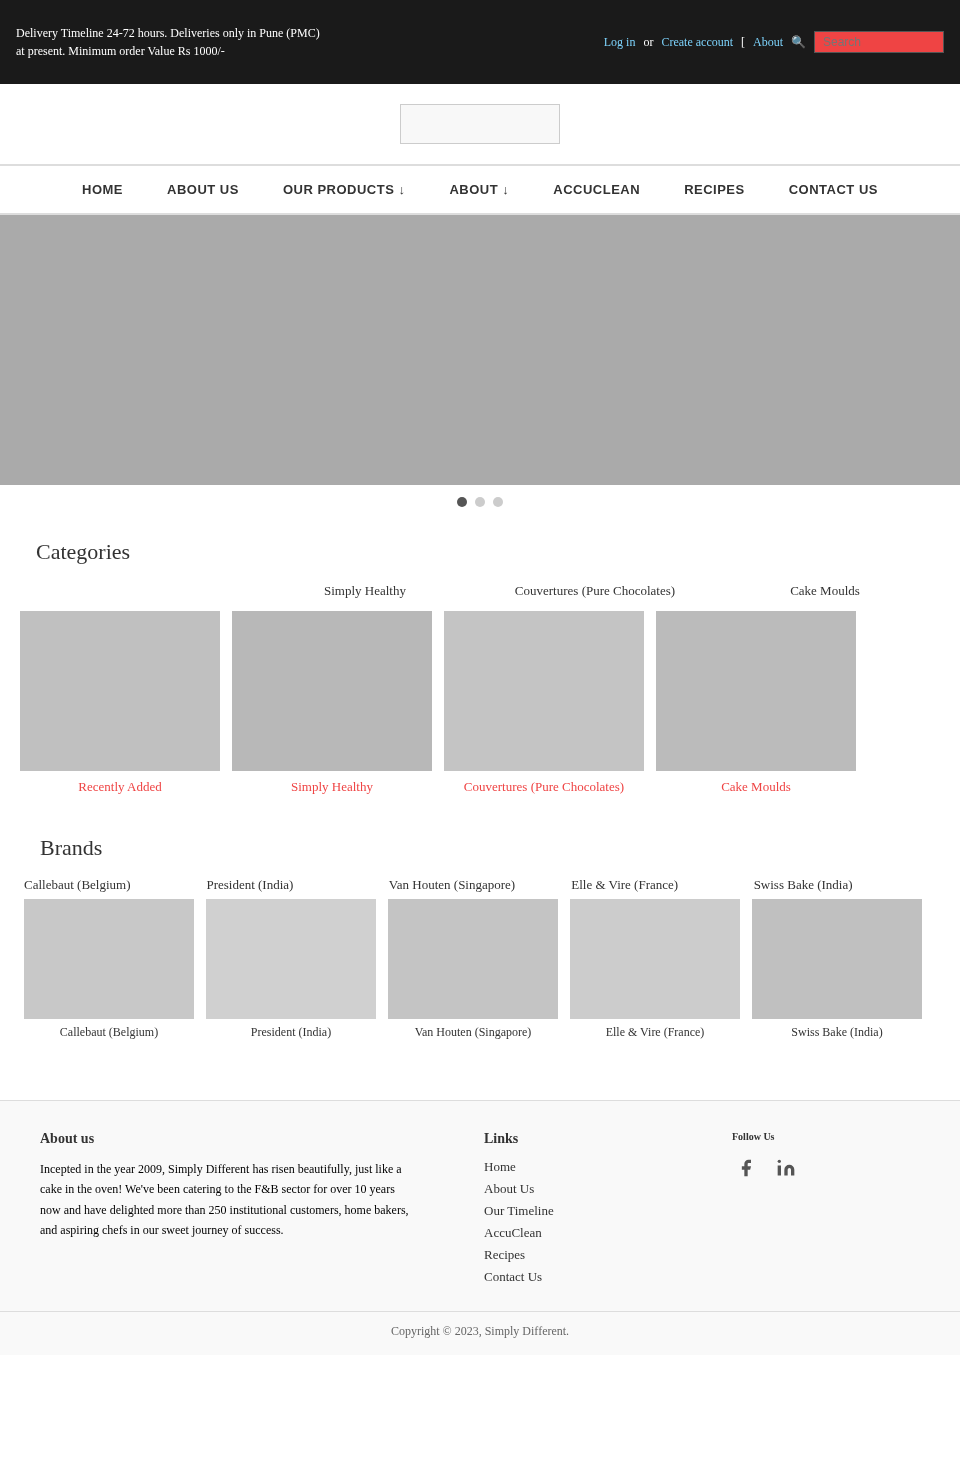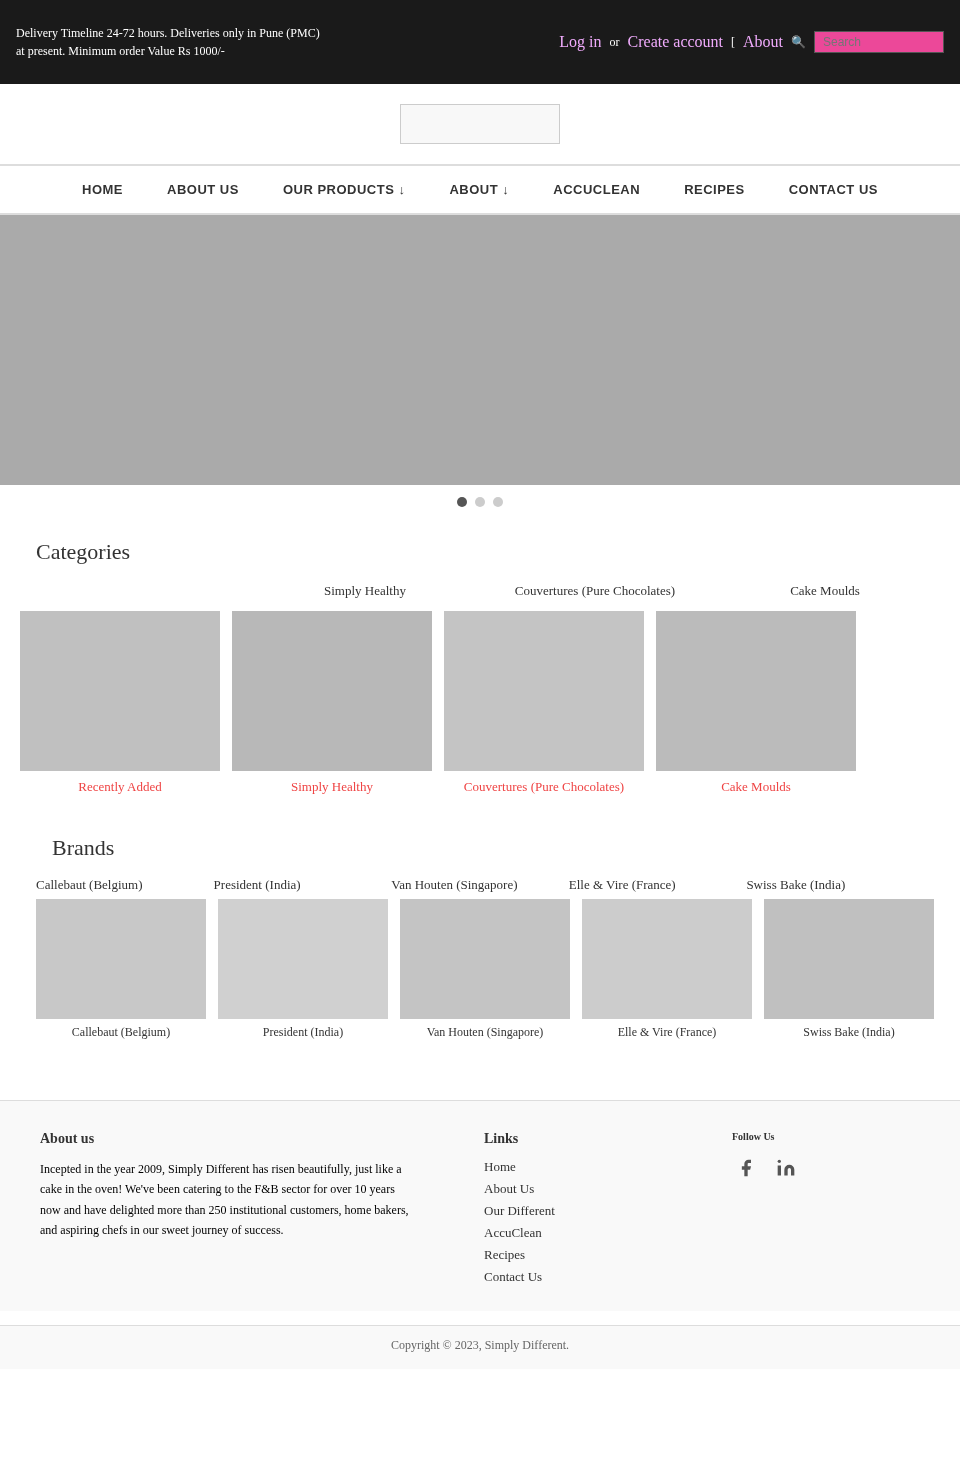--- a/index.html
+++ b/index.html
@@ -10,24 +10,24 @@
       background: #1a1a1a;
       color: #fff;
       font-size: 12px;
       padding: 24px 16px;
       display: flex;
       justify-content: space-between;
       align-items: center;
     }
     .top-bar-left { line-height: 1.5; }
     .top-bar-right { display: flex; align-items: center; gap: 8px; }
-    .top-bar-right a { color: #f0abfc; text-decoration: none; font-size: 16px; }
+    .top-bar-right a { color: #7dd3fc; text-decoration: none; font-size: 12px; }
     .search-box {
       border: 1px solid #555;
-      background: #ec4899;
+      background: #ef4444;
       padding: 3px 8px;
       font-size: 12px;
       width: 130px;
       color: #333;
     }
 
     
     .logo-area {
       display: flex;
       justify-content: center;
@@ -133,21 +133,21 @@
     }
     .cat-label-item {
       font-size: 13px;
       color: #333;
       flex: 1;
       text-align: center;
       padding: 4px 0;
     }
 
     
-    .brands-section { padding: 0 16px 20px; }
+    .brands-section { padding: 0 4px 20px; }
     .brand-thumbs {
       display: flex;
       gap: 12px;
       padding: 0 20px;
       overflow-x: auto;
     }
     .brand-thumb {
       flex: 0 0 170px;
       text-align: center;
       cursor: pointer;
@@ -192,21 +192,20 @@
       color: #555;
       cursor: pointer;
     }
     .copyright {
       text-align: center;
       font-size: 12px;
       color: #666;
       padding: 12px 0 16px;
       border-top: 1px solid #ddd;
       background: #f9f9f9;
-      margin-top: 14px;
     }
 
     
     .brand-label-top {
       display: flex;
       gap: 0;
       padding: 0 20px;
       margin-bottom: 4px;
     }
     .brand-label-top-item {
@@ -325,21 +324,21 @@
 
 <div class="footer">
   <div class="footer-about">
     <h3>About us</h3>
     <p>Incepted in the year 2009, Simply Different has risen beautifully, just like a cake in the oven! We've been catering to the F&amp;B sector for over 10 years now and have delighted more than 250 institutional customers, home bakers, and aspiring chefs in our sweet journey of success.</p>
   </div>
   <div class="footer-links">
     <h3>Links</h3>
     <a href="#">Home</a>
     <a href="#">About Us</a>
-    <a href="#">Our Different</a>
+    <a href="#">Our Timeline</a>
     <a href="#">AccuClean</a>
     <a href="#">Recipes</a>
     <a href="#">Contact Us</a>
   </div>
   <div class="footer-follow">
     <h3>Follow Us</h3>
     <div class="social-icons">
       <div class="social-icon">
         <svg width="20" height="20" viewBox="0 0 24 24" fill="#555">
           <path d="M18 2h-3a5 5 0 0 0-5 5v3H7v4h3v8h4v-8h3l1-4h-4V7a1 1 0 0 1 1-1h3z"></path>

